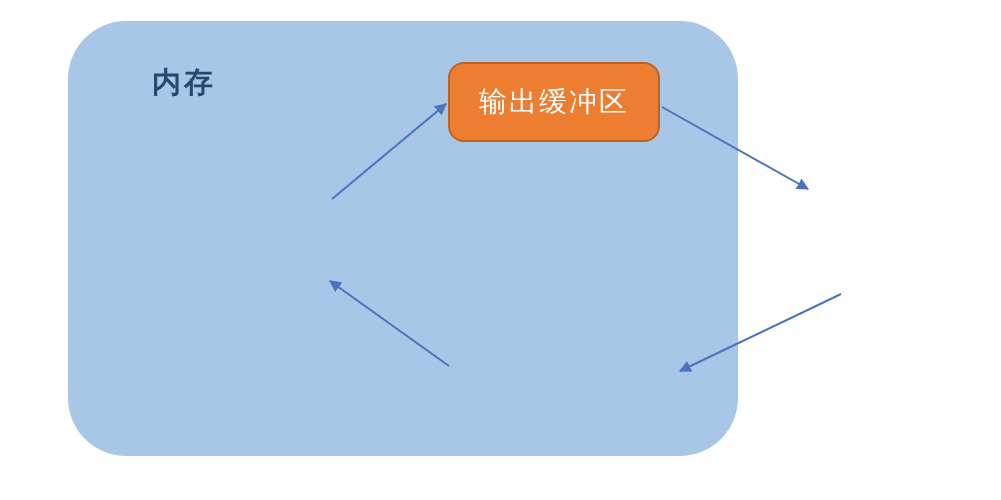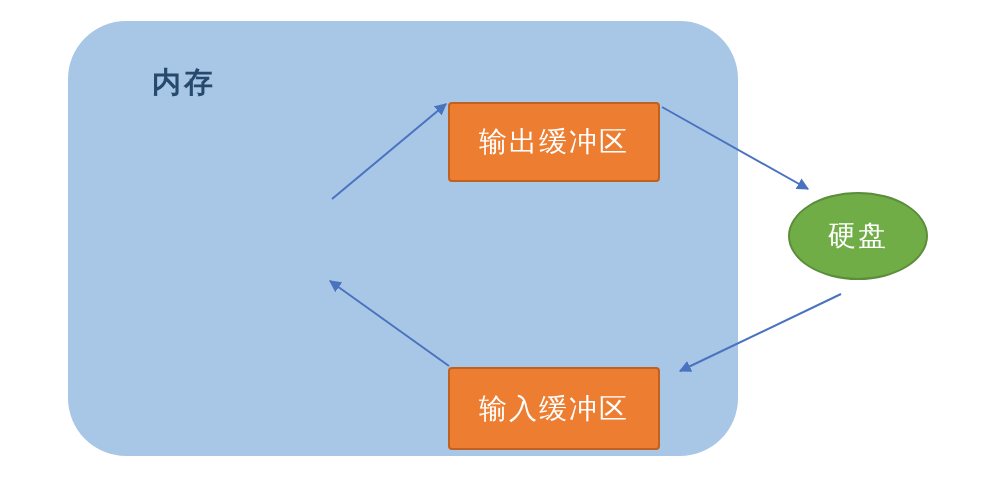--- a/index.html
+++ b/index.html
@@ -38,23 +38,22 @@
     display: flex;
     align-items: center;
     justify-content: center;
     box-sizing: border-box;
     font-size: 28px;
     letter-spacing: 2px;
     color: #ffffff;
     text-align: center;
   }
   .node-box {
-    border-radius: 4px;
+    border-radius: 16px;
     border: 2px solid transparent;
-    margin-top: 40px;
   }
   .node-output-buffer {
     left: 448px;
     top: 62px;
     width: 212px;
     height: 80px;
   }
   .node-program-data {
     left: 118px;
     top: 198px;
@@ -95,27 +94,21 @@
 
   <div class="memory-region" style="background-color: rgb(168, 198, 230);">
     <span class="memory-label" style="color: rgb(39, 73, 109);">内存</span>
   </div>
 
   <div class="node node-box node-output-buffer" style="background-color: rgb(237, 125, 49); border-color: rgb(192, 97, 31); color: rgb(255, 255, 255);">
     <span>输出缓冲区</span>
   </div>
 
 
-  <div class="node node-box node-input-buffer" style="background-color: rgb(237, 125, 49); border-color: rgb(192, 97, 31); color: rgb(255, 255, 255);">
-    <span>输入缓冲区</span>
-  </div>
 
-  <div class="node node-hard-disk" style="background-color: rgb(112, 173, 71); border-color: rgb(92, 141, 58); color: rgb(255, 255, 255);">
-    <span>硬盘</span>
-  </div>
 
   <svg class="arrows-layer" viewBox="0 0 1001 500" xmlns="http://www.w3.org/2000/svg">
     <defs>
       <marker id="arrowhead" viewBox="0 0 10 10" refX="9" refY="5" markerWidth="6" markerHeight="6" orient="auto-start-reverse">
         <path d="M0,0 L10,5 L0,10 z" style="fill: rgb(74, 115, 191);"></path>
       </marker>
     </defs>
     <line class="arrow-line" x1="332" y1="199" x2="446" y2="104" marker-end="url(#arrowhead)" style="stroke: rgb(74, 115, 191);"></line>
     <line class="arrow-line" x1="662" y1="107" x2="808" y2="189" marker-end="url(#arrowhead)" style="stroke: rgb(74, 115, 191);"></line>
     <line class="arrow-line" x1="841" y1="294" x2="680" y2="371" marker-end="url(#arrowhead)" style="stroke: rgb(74, 115, 191);"></line>

